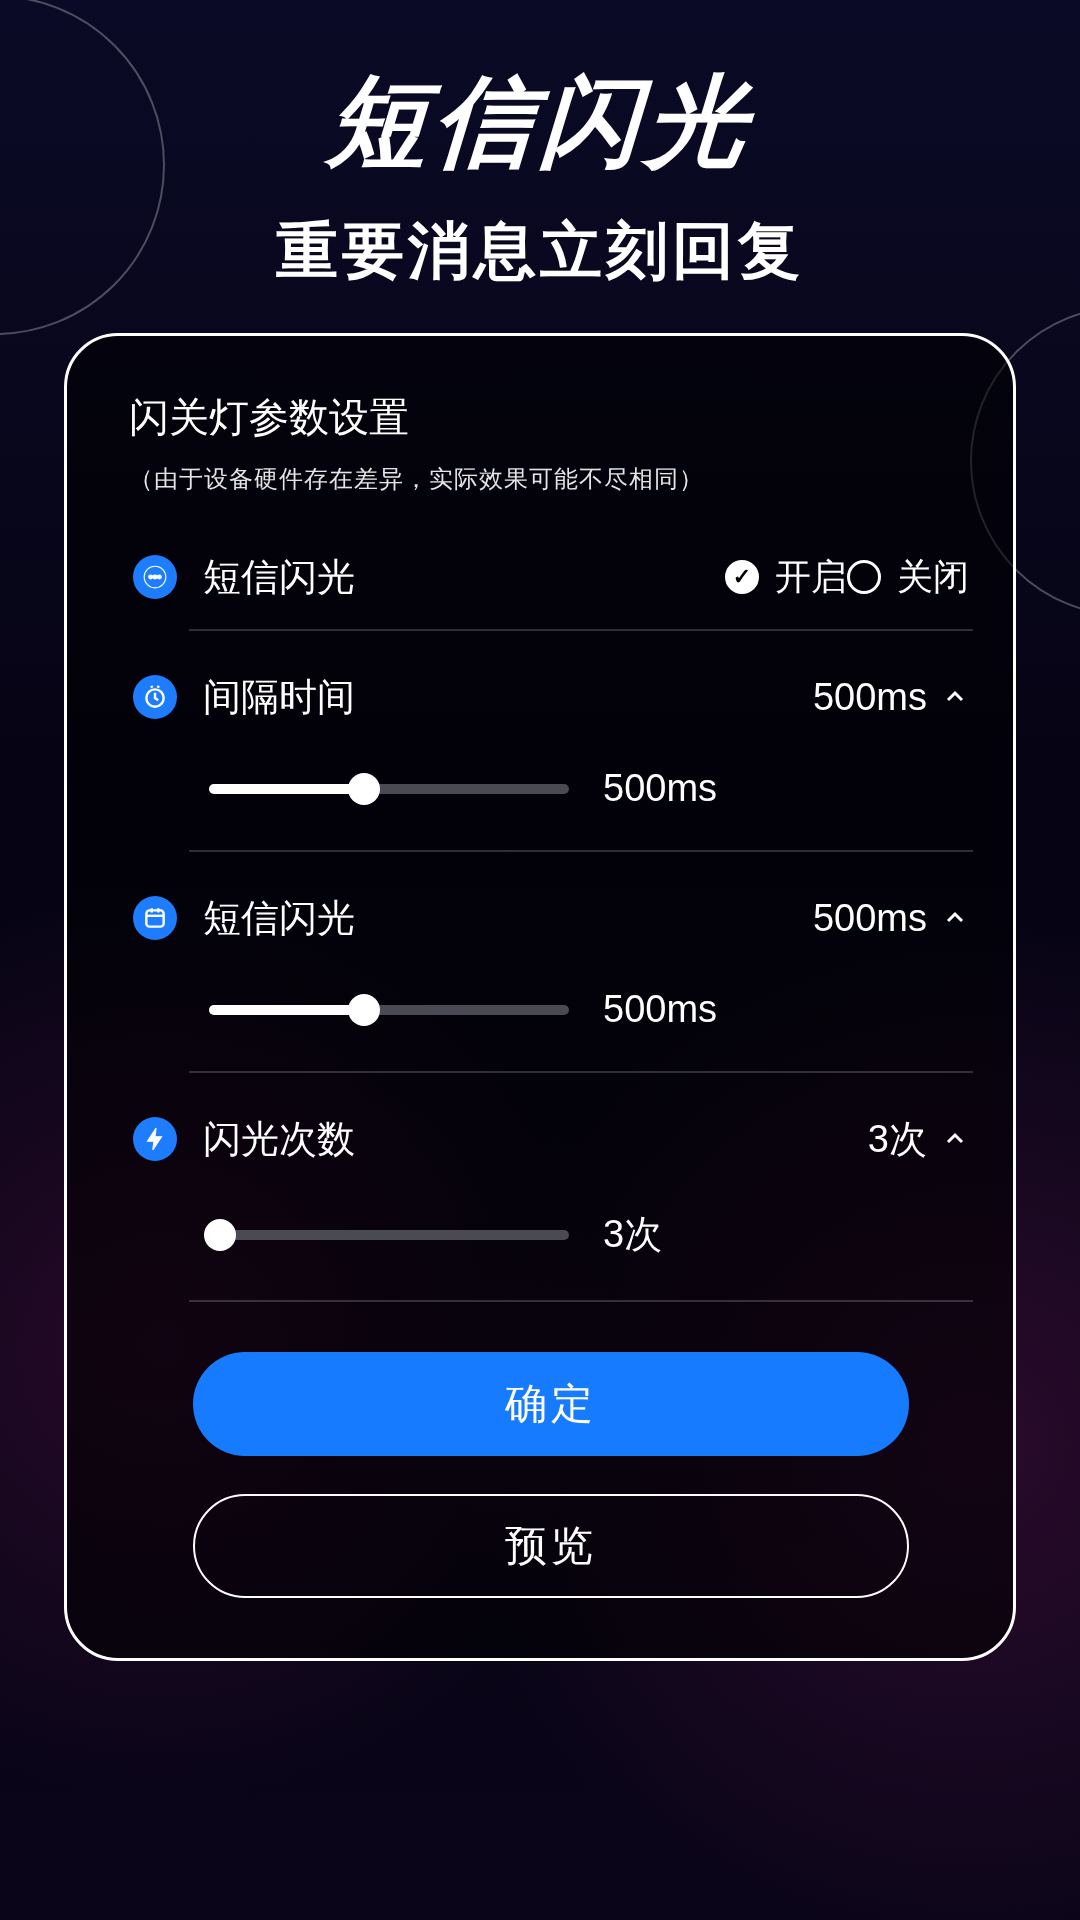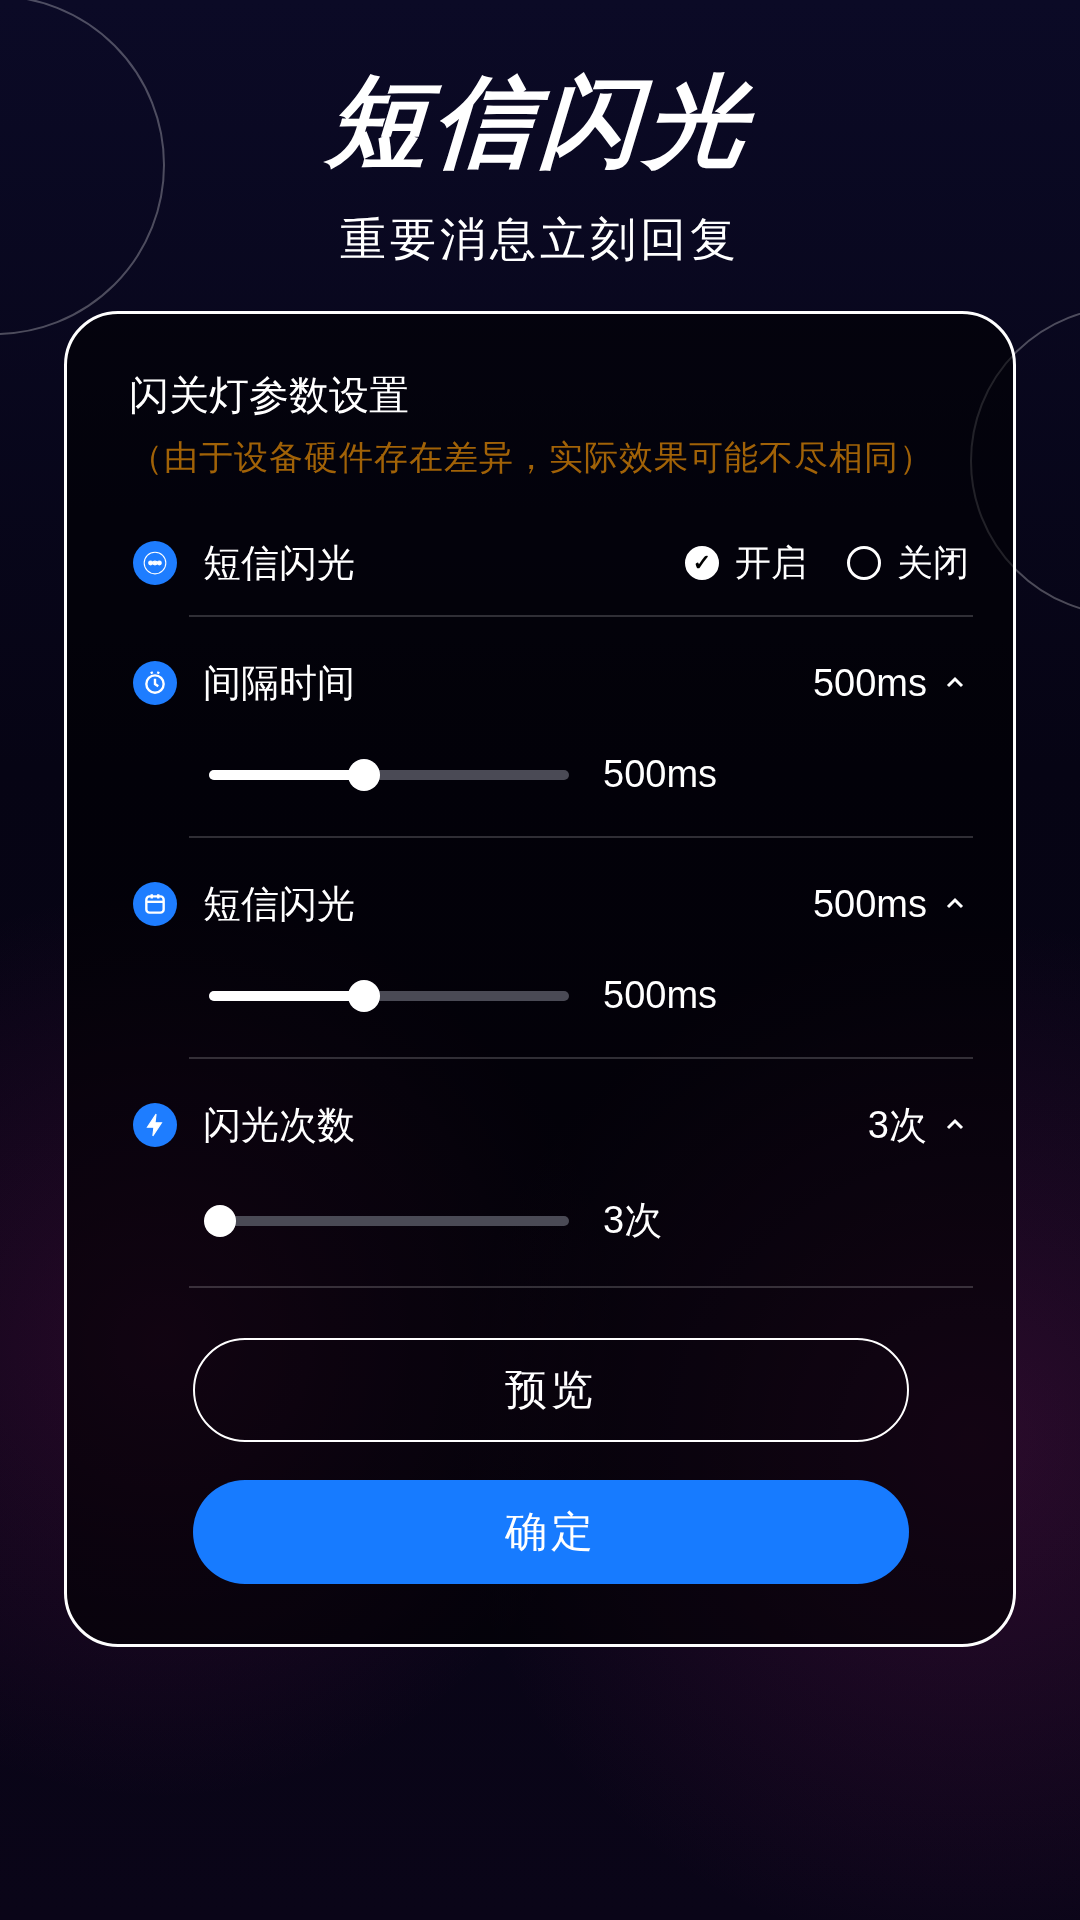--- a/index.html
+++ b/index.html
@@ -37,41 +37,41 @@
   }
   .title {
     font-size: 100px;
     font-weight: 900;
     letter-spacing: 6px;
     font-style: italic;
     transform: skewX(-3deg);
   }
   .subtitle {
     margin-top: 18px;
-    font-size: 46px;
-    font-weight: 400;
+    font-size: 62px;
+    font-weight: 700;
     letter-spacing: 4px;
   }
 
   .card {
     position: relative; z-index: 2;
     margin: 40px 64px 0 64px;
     border: 3px solid #fff;
     border-radius: 54px;
     padding: 54px 40px 60px 62px;
     background: rgba(0,0,0,.55);
   }
   .card-title {
     font-size: 40px;
     font-weight: 500;
   }
   .card-note {
-    margin-top: 12px;
-    font-size: 34px;
-    color: #a16207;
+    margin-top: 18px;
+    font-size: 24px;
+    color: #e5e5e5;
     letter-spacing: 1px;
   }
 
   .row-group { margin-top: 30px; }
 
   .setting-row {
     display: flex;
     align-items: center;
     min-height: 104px;
     padding: 0 4px;
@@ -96,21 +96,20 @@
   }
   .chev {
     width: 28px; height: 28px;
     display: inline-flex; align-items: center; justify-content: center;
   }
   .chev svg { width: 24px; height: 24px; stroke: #fff; stroke-width: 3; fill: none; }
 
   .radio-set {
     display: flex;
     align-items: flex-start;
-    gap: 40px;
   }
   .radio-opt {
     display: flex; align-items: center; gap: 16px;
     font-size: 36px;
   }
   .radio-circle {
     width: 34px; height: 34px;
     border: 3px solid #fff;
     border-radius: 50%;
     display: flex; align-items: center; justify-content: center;
@@ -274,16 +273,16 @@
       <div class="slider">
         <div class="slider-fill" style="width:3%"></div>
         <div class="slider-thumb" style="left:3%"></div>
       </div>
       <span class="slider-value">3次</span>
     </div>
     <div class="divider"></div>
   </div>
 
   <div class="buttons">
+    <div class="btn btn-primary">确定</div>
     <div class="btn btn-outline">预览</div>
-    <div class="btn btn-primary">确定</div>
   </div>
 </div>
 
 </body></html>

